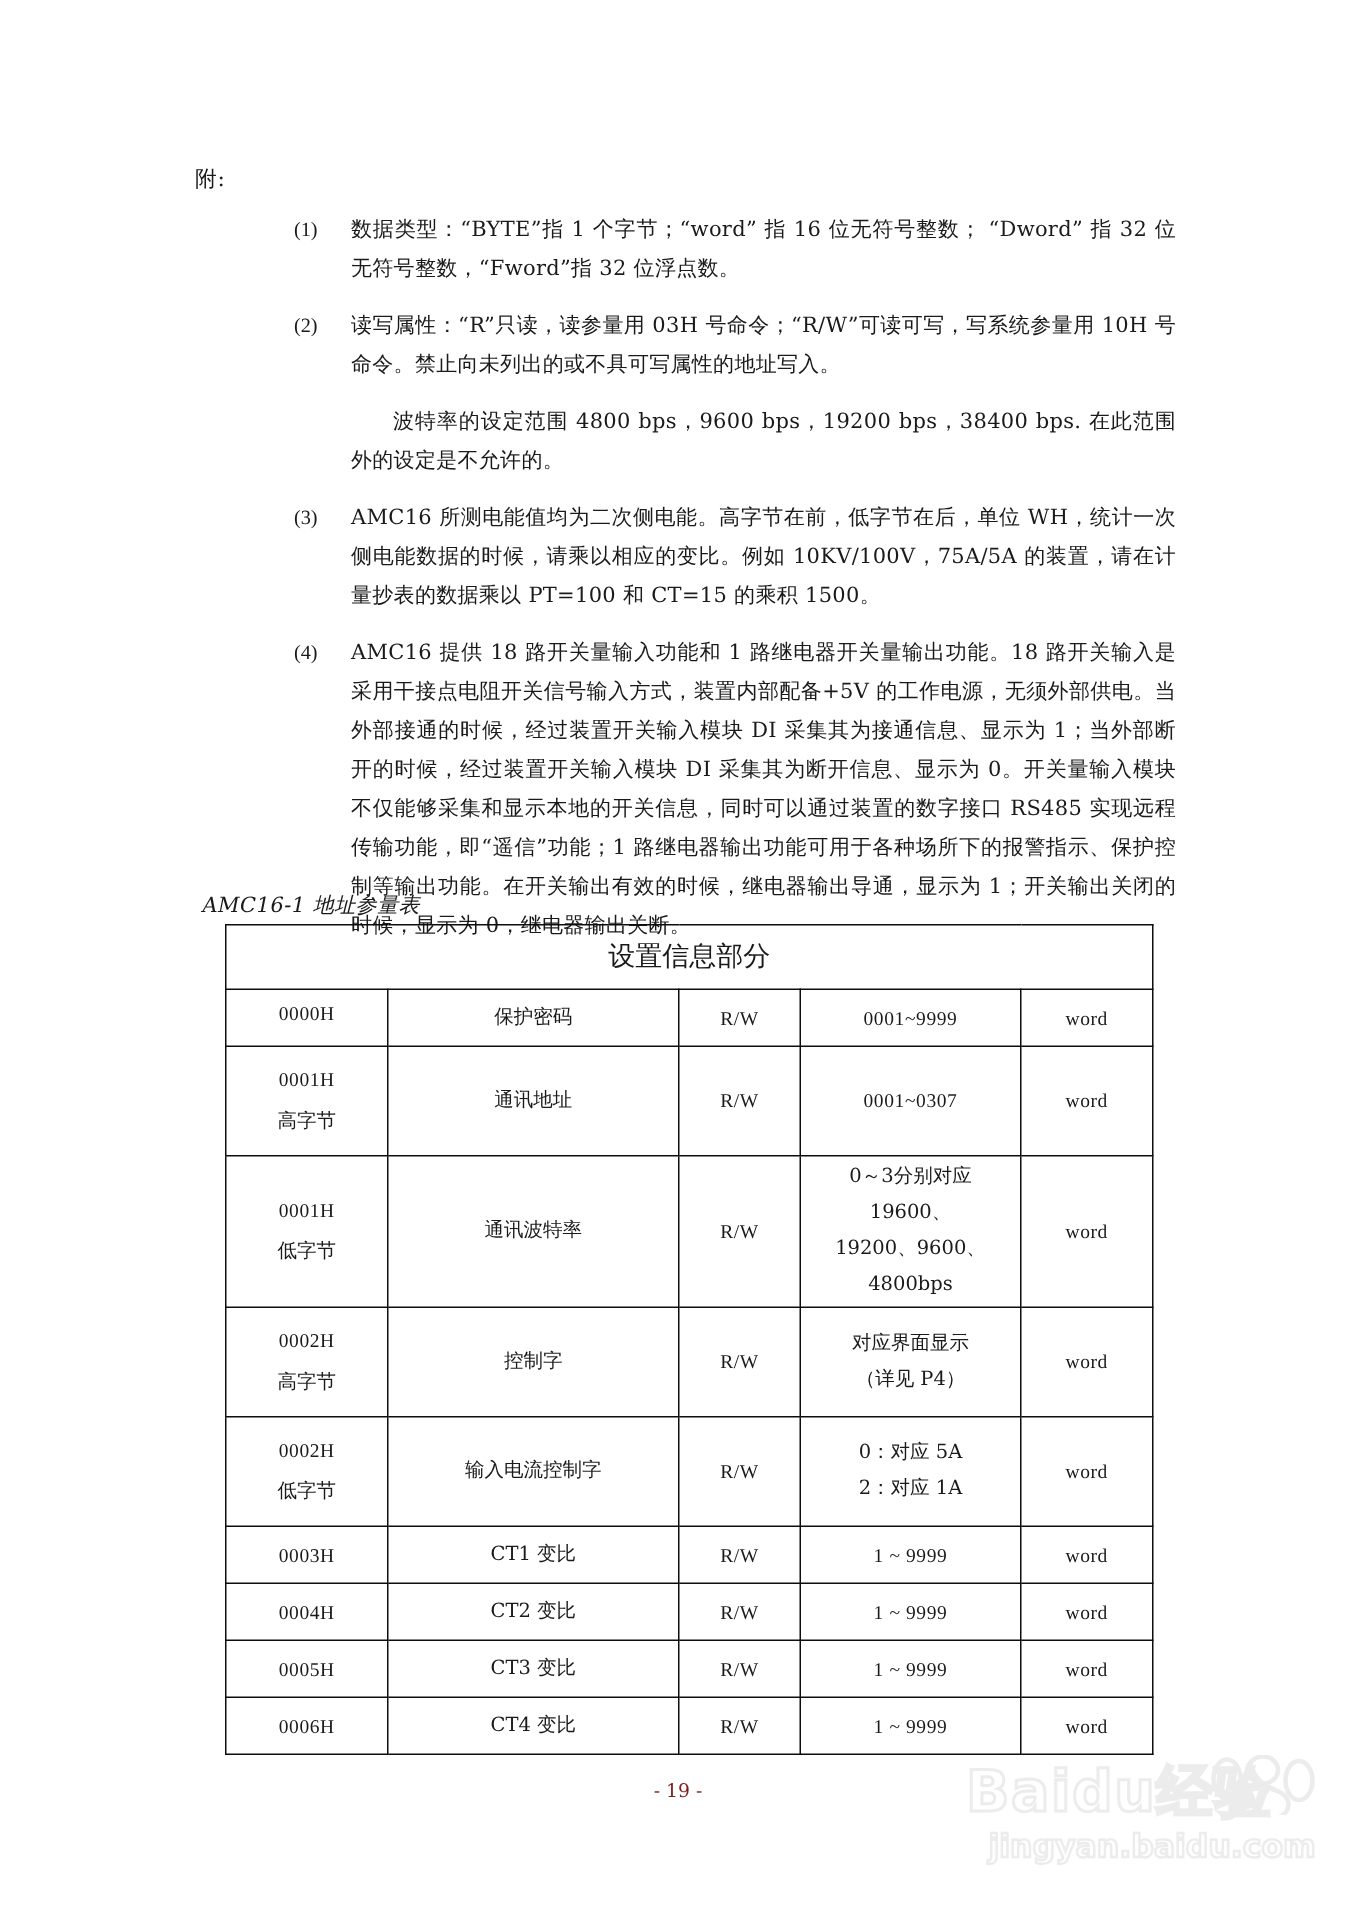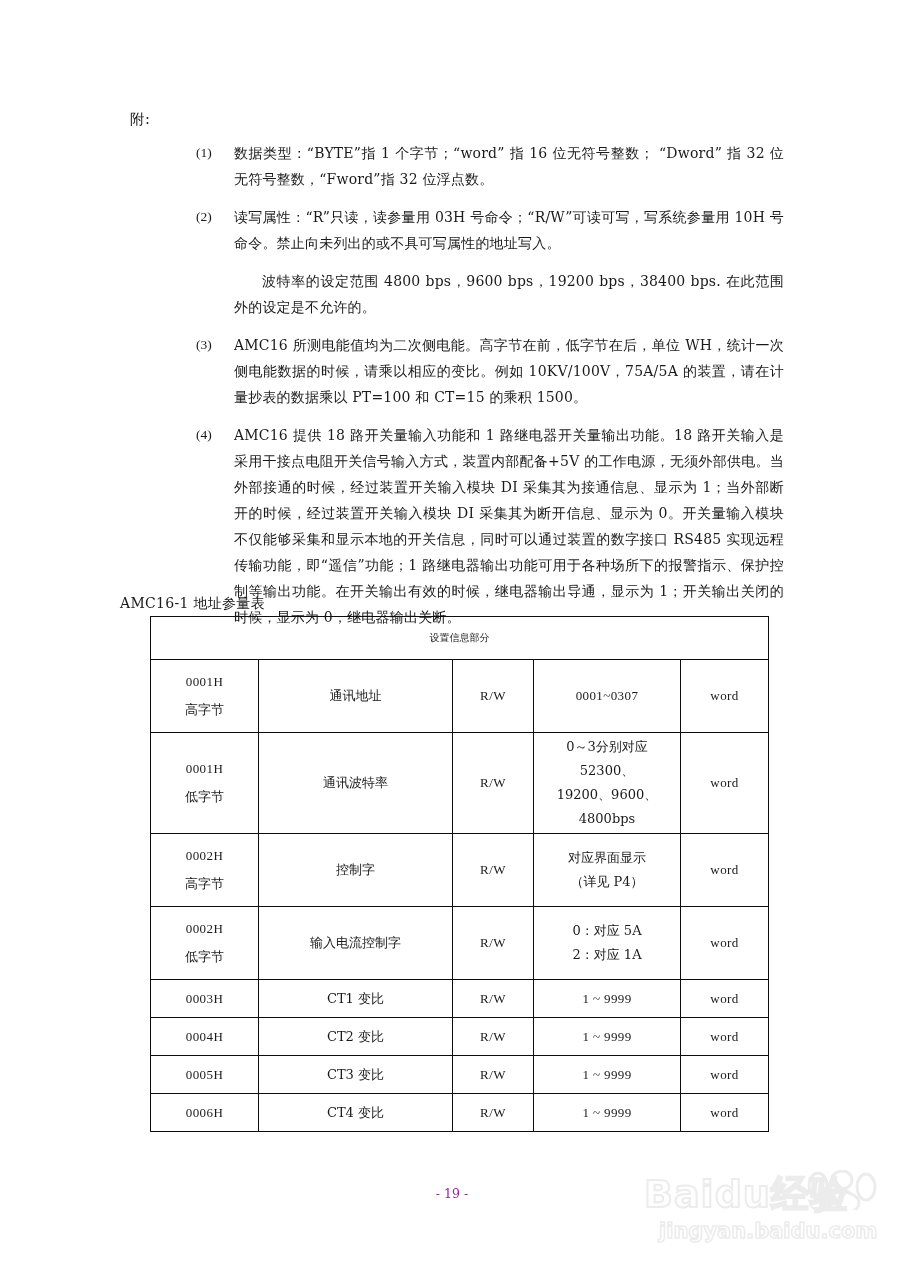--- a/index.html
+++ b/index.html
@@ -67,24 +67,25 @@
     text-align: justify;
     text-justify: inter-character;
     text-indent: 28px;
     margin-bottom: 12px;
     letter-spacing: 0.2px;
   }
 
   
   .table-title {
     position: absolute;
-    left: 120px;
+    left: 135px;
     top: 595px;
     font-size: 14px;
     letter-spacing: 0.3px;
+    font-style: italic;
   }
 
   table.addr {
     position: absolute;
     left: 150px;
     top: 616px;
     width: 618px;
     border-collapse: collapse;
     font-size: 13px;
     table-layout: fixed;
@@ -97,42 +98,42 @@
     padding: 2px 3px;
     line-height: 22px;
   }
   .c-addr   { width: 108px; }
   .c-param  { width: 194px; }
   .c-rw     { width: 81px;  }
   .c-range  { width: 147px; }
   .c-type   { width: 88px;  }
 
   tr.hdr td { height: 34px; font-size: 14px; }
-  tr.section td { height: 38px; font-size: 10px; }
+  tr.section td { height: 38px; font-size: 18px; }
   tr.r-small td { height: 33px; }
   tr.r-tall td  { height: 68px; margin-left: 40px; }
 
   .two-line span { display: block; }
   .two-line span.l1 { margin-bottom: 6px; }
 
   .mono-val {
     font-family: "Liberation Serif", "DejaVu Serif", serif;
     letter-spacing: 0.4px;
   }
   .rng-2 span { display: block; line-height: 24px; }
 
   
   .page-num {
     position: absolute;
     left: 0;
     top: 1186px;
     width: 904px;
     text-align: center;
     font-size: 12.5px;
-    color: #a21caf;
+    color: #7f1d1d;
   }
 
   
   .watermark {
     position: absolute;
     left: 644px;
     top: 1172px;
     width: 250px;
     height: 96px;
     pointer-events: none;
@@ -208,41 +209,50 @@
         <col class="c-rw">
         <col class="c-range">
         <col class="c-type">
     </colgroup>
     <tbody>
 
       <tr class="section">
         <td colspan="5">设置信息部分</td>
       </tr>
 
+      <tr class="r-small">
+        <td class="mono-val two-line">
+          <span class="l1">0000H</span>
+        </td>
+        <td>保护密码</td>
+        <td class="mono-val">R/W</td>
+        <td class="mono-val">0001~9999</td>
+        <td class="mono-val">word</td>
+      </tr>
 
       <tr class="r-tall">
         <td class="two-line">
           <span class="l1 mono-val">0001H</span>
           <span>高字节</span>
         </td>
         <td>通讯地址</td>
         <td class="mono-val">R/W</td>
         <td class="mono-val">0001~0307</td>
         <td class="mono-val">word</td>
       </tr>
 
       <tr class="r-tall">
         <td class="two-line">
           <span class="l1 mono-val">0001H</span>
           <span>低字节</span>
         </td>
         <td>通讯波特率</td>
         <td class="mono-val">R/W</td>
         <td class="rng-2">
-          <span>0～3分别对应 52300、</span>
+          <span>0～3分别对应 19600、</span>
           <span>19200、9600、4800bps</span>
         </td>
         <td class="mono-val">word</td>
       </tr>
 
       <tr class="r-tall">
         <td class="two-line">
           <span class="l1 mono-val">0002H</span>
           <span>高字节</span>
         </td>

